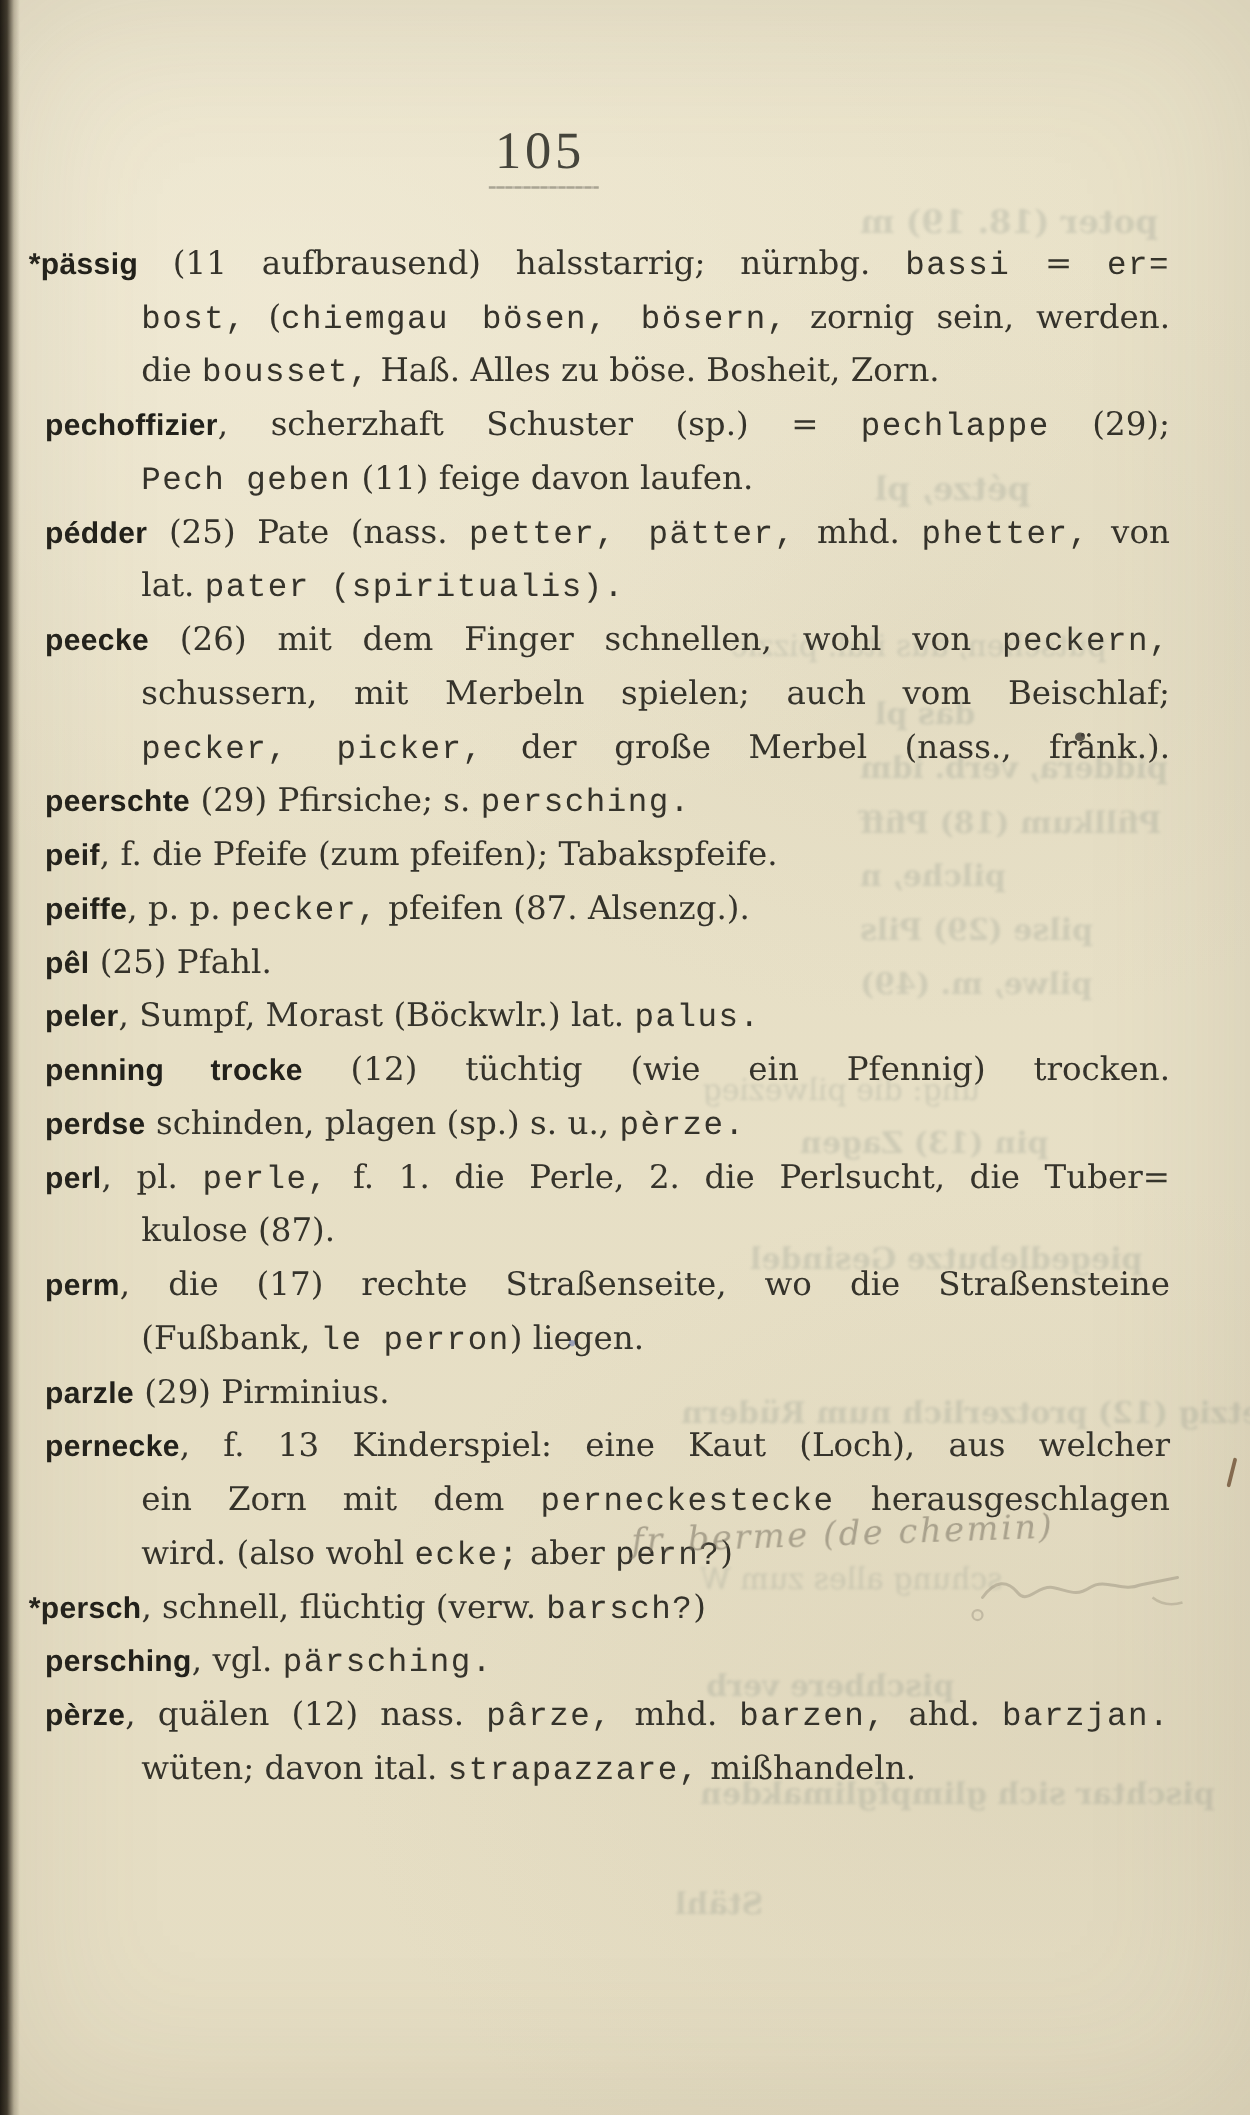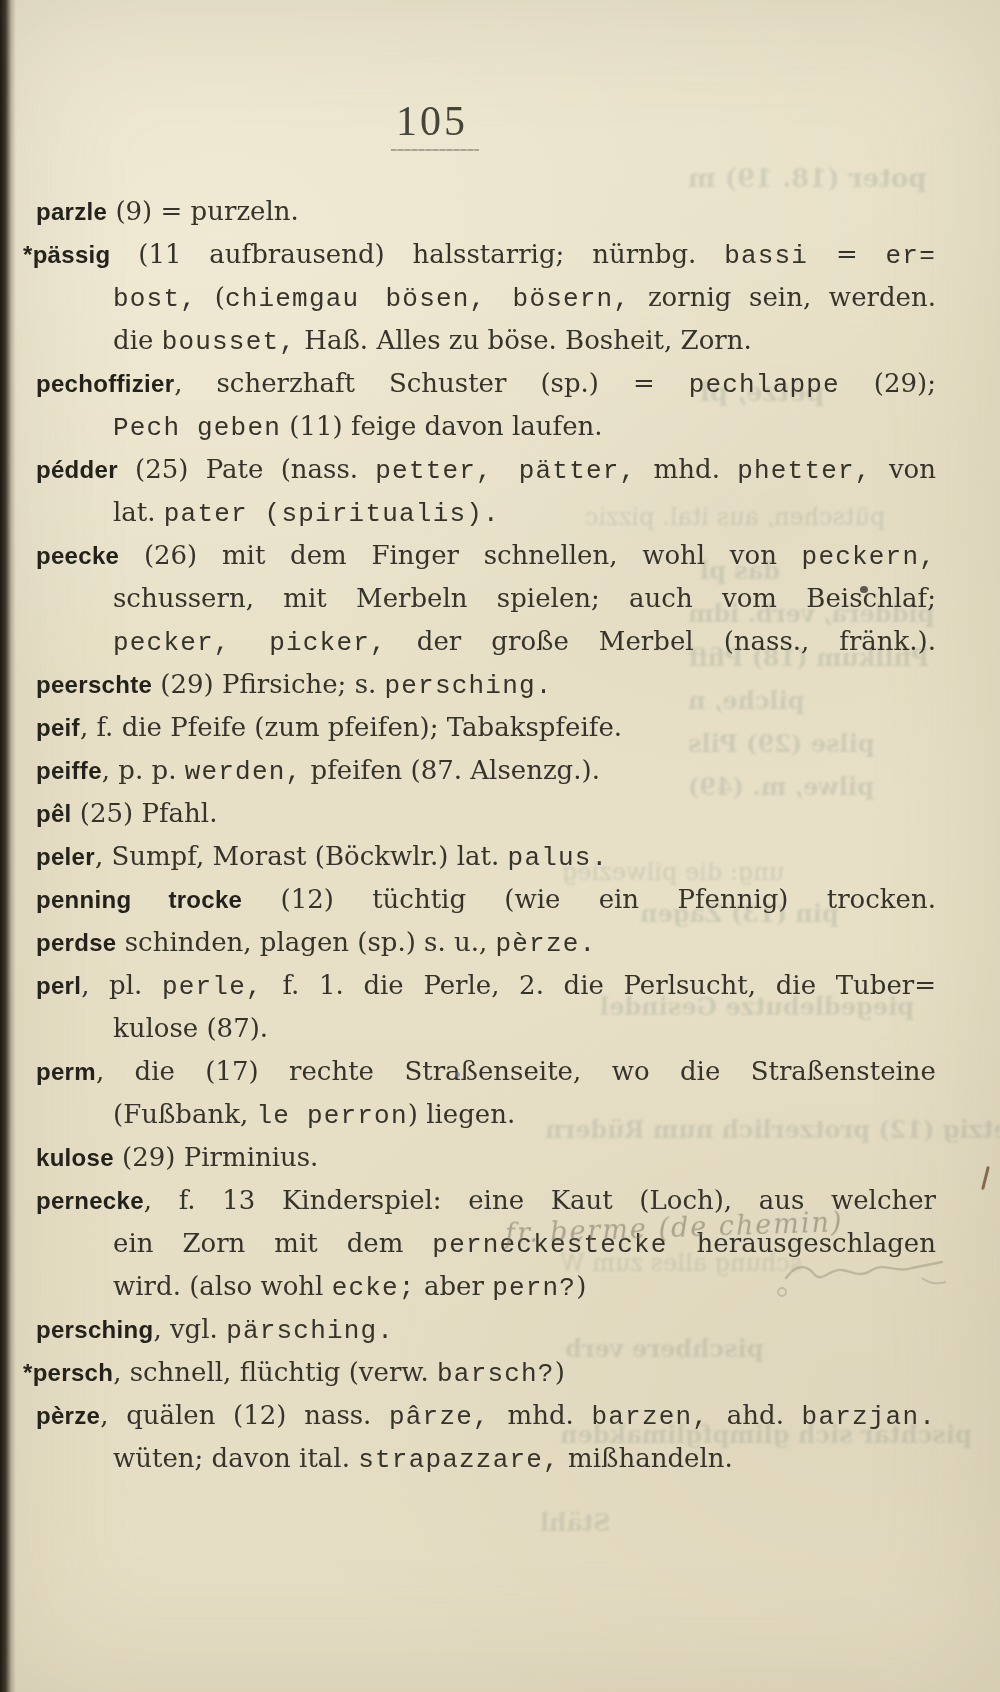--- a/index.html
+++ b/index.html
@@ -63,48 +63,47 @@
       <div class="ghost" style="top: 1249px; left: 560px; font-size: 24px;">schung alles zum W</div>
       <div class="ghost gb" style="top: 1334px; left: 565px; font-size: 24px;">pischbere verb</div>
       <div class="ghost gb" style="top: 1420px; left: 560px; font-size: 24px;">pischtar sich glimpfglimakden</div>
       <div class="ghost gb" style="top: 1508px; left: 540px; font-size: 24px;">Stähl</div>
     </div>
 
   <div class="pagenum">105</div>
   <div class="rule"></div>
 
   <div class="text">
-      <div class="line"><span class="hw">parzle</span><span class="fr"> (9) = purzeln.</span></div>
       <div class="line j" style="text-indent: -13px;"><span class="hw">*pässig</span><span class="fr"> (11 aufbrausend) halsstarrig; nürnbg. </span><span class="an">bassi</span><span class="fr"> = </span><span class="an">er=</span></div>
       <div class="line i j"><span class="an">bost,</span><span class="fr"> (</span><span class="an">chiemgau bösen, bösern,</span><span class="fr"> zornig sein, werden.</span></div>
       <div class="line i"><span class="fr">die </span><span class="an">bousset,</span><span class="fr"> Haß. Alles zu böse. Bosheit, Zorn.</span></div>
       <div class="line j"><span class="hw">pechoffizier</span><span class="fr">, scherzhaft Schuster (sp.) = </span><span class="an">pechlappe</span><span class="fr"> (29);</span></div>
       <div class="line i"><span class="an">Pech geben</span><span class="fr"> (11) feige davon laufen.</span></div>
       <div class="line j"><span class="hw">pédder</span><span class="fr"> (25) Pate (nass. </span><span class="an">petter, pätter,</span><span class="fr"> mhd. </span><span class="an">phetter,</span><span class="fr"> von</span></div>
       <div class="line i"><span class="fr">lat. </span><span class="an">pater (spiritualis).</span></div>
       <div class="line j"><span class="hw">peecke</span><span class="fr"> (26) mit dem Finger schnellen, wohl von </span><span class="an">peckern,</span></div>
       <div class="line i j"><span class="fr">schussern, mit Merbeln spielen; auch vom Beischlaf;</span></div>
       <div class="line i j"><span class="an">pecker, picker,</span><span class="fr"> der große Merbel (nass., fränk.).</span></div>
       <div class="line"><span class="hw">peerschte</span><span class="fr"> (29) Pfirsiche; s. </span><span class="an">persching.</span></div>
       <div class="line"><span class="hw">peif</span><span class="fr">, f. die Pfeife (zum pfeifen); Tabakspfeife.</span></div>
-      <div class="line"><span class="hw">peiffe</span><span class="fr">, p. p. </span><span class="an">werden,</span><span class="fr"> pfeifen (87. Alsenzg.).</span></div>
+      <div class="line"><span class="hw">peiffe</span><span class="fr">, p. p. </span><span class="an">pecker,</span><span class="fr"> pfeifen (87. Alsenzg.).</span></div>
       <div class="line"><span class="hw">pêl</span><span class="fr"> (25) Pfahl.</span></div>
       <div class="line"><span class="hw">peler</span><span class="fr">, Sumpf, Morast (Böckwlr.) lat. </span><span class="an">palus.</span></div>
       <div class="line j"><span class="hw">penning trocke</span><span class="fr"> (12) tüchtig (wie ein Pfennig) trocken.</span></div>
       <div class="line"><span class="hw">perdse</span><span class="fr"> schinden, plagen (sp.) s. u., </span><span class="an">pèrze.</span></div>
       <div class="line j"><span class="hw">perl</span><span class="fr">, pl. </span><span class="an">perle,</span><span class="fr"> f. 1. die Perle, 2. die Perlsucht, die Tuber=</span></div>
       <div class="line i"><span class="fr">kulose (87).</span></div>
       <div class="line j"><span class="hw">perm</span><span class="fr">, die (17) rechte Straßenseite, wo die Straßensteine</span></div>
       <div class="line i"><span class="fr">(Fußbank, </span><span class="an">le perron</span><span class="fr">) liegen.</span></div>
-      <div class="line"><span class="hw">kulose</span><span class="fr"> (29) Pirminius.</span></div>
+      <div class="line"><span class="hw">parzle</span><span class="fr"> (29) Pirminius.</span></div>
       <div class="line j"><span class="hw">pernecke</span><span class="fr">, f. 13 Kinderspiel: eine Kaut (Loch), aus welcher</span></div>
       <div class="line i j"><span class="fr">ein Zorn mit dem </span><span class="an">perneckestecke</span><span class="fr"> herausgeschlagen</span></div>
       <div class="line i"><span class="fr">wird. (also wohl </span><span class="an">ecke;</span><span class="fr"> aber </span><span class="an">pern?</span><span class="fr">)</span></div>
+      <div class="line" style="text-indent: -13px;"><span class="hw">*persch</span><span class="fr">, schnell, flüchtig (verw. </span><span class="an">barsch?</span><span class="fr">)</span></div>
       <div class="line"><span class="hw">persching</span><span class="fr">, vgl. </span><span class="an">pärsching.</span></div>
-      <div class="line" style="text-indent: -13px;"><span class="hw">*persch</span><span class="fr">, schnell, flüchtig (verw. </span><span class="an">barsch?</span><span class="fr">)</span></div>
       <div class="line j"><span class="hw">pèrze</span><span class="fr">, quälen (12) nass. </span><span class="an">pârze,</span><span class="fr"> mhd. </span><span class="an">barzen,</span><span class="fr"> ahd. </span><span class="an">barzjan.</span></div>
       <div class="line i"><span class="fr">wüten; davon ital. </span><span class="an">strapazzare,</span><span class="fr"> mißhandeln.</span></div>
     </div>
 
   <div class="hand">fr. berme (de chemin)</div>
 
   <svg class="squig" width="185" height="52" viewBox="0 0 185 52">
     <path d="M14 30 C 24 16, 34 16, 42 26 C 50 36, 58 20, 70 22 C 82 24, 88 30, 100 22 C 112 14, 126 26, 140 20 L 170 14" fill="none" stroke="rgba(120,112,96,.6)" stroke-width="2.4" stroke-linecap="round"></path>
     <circle cx="10" cy="44" r="4" fill="none" stroke="rgba(120,112,96,.55)" stroke-width="1.8"></circle>
     <path d="M150 30 q 10 8 24 4" fill="none" stroke="rgba(120,112,96,.5)" stroke-width="2"></path>

